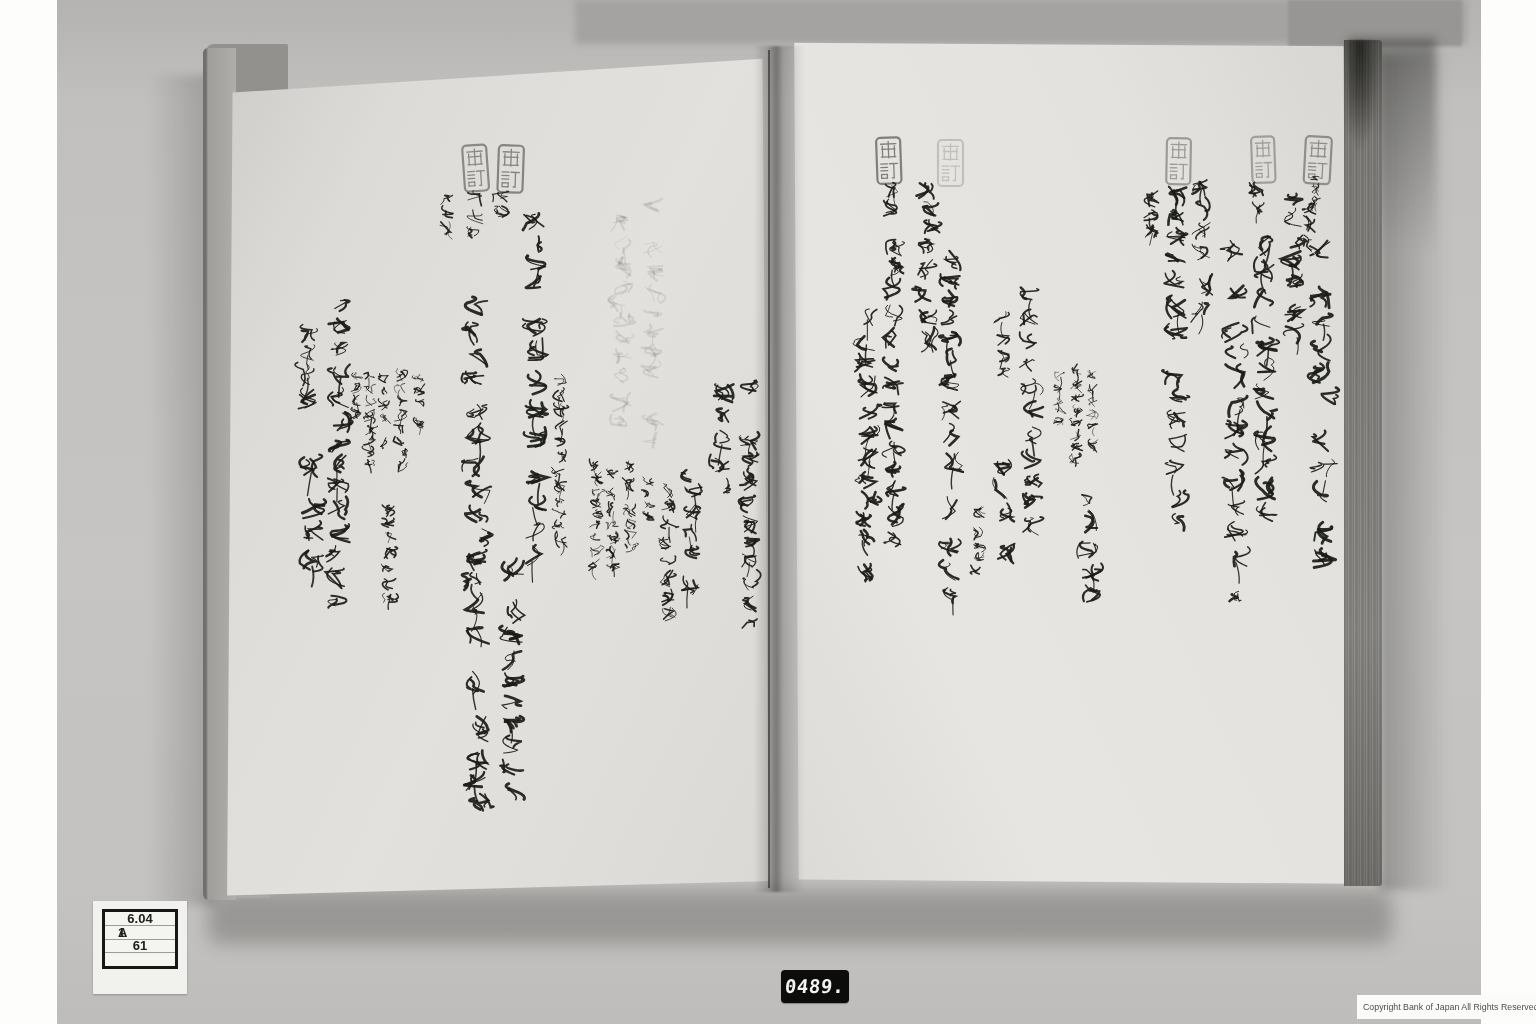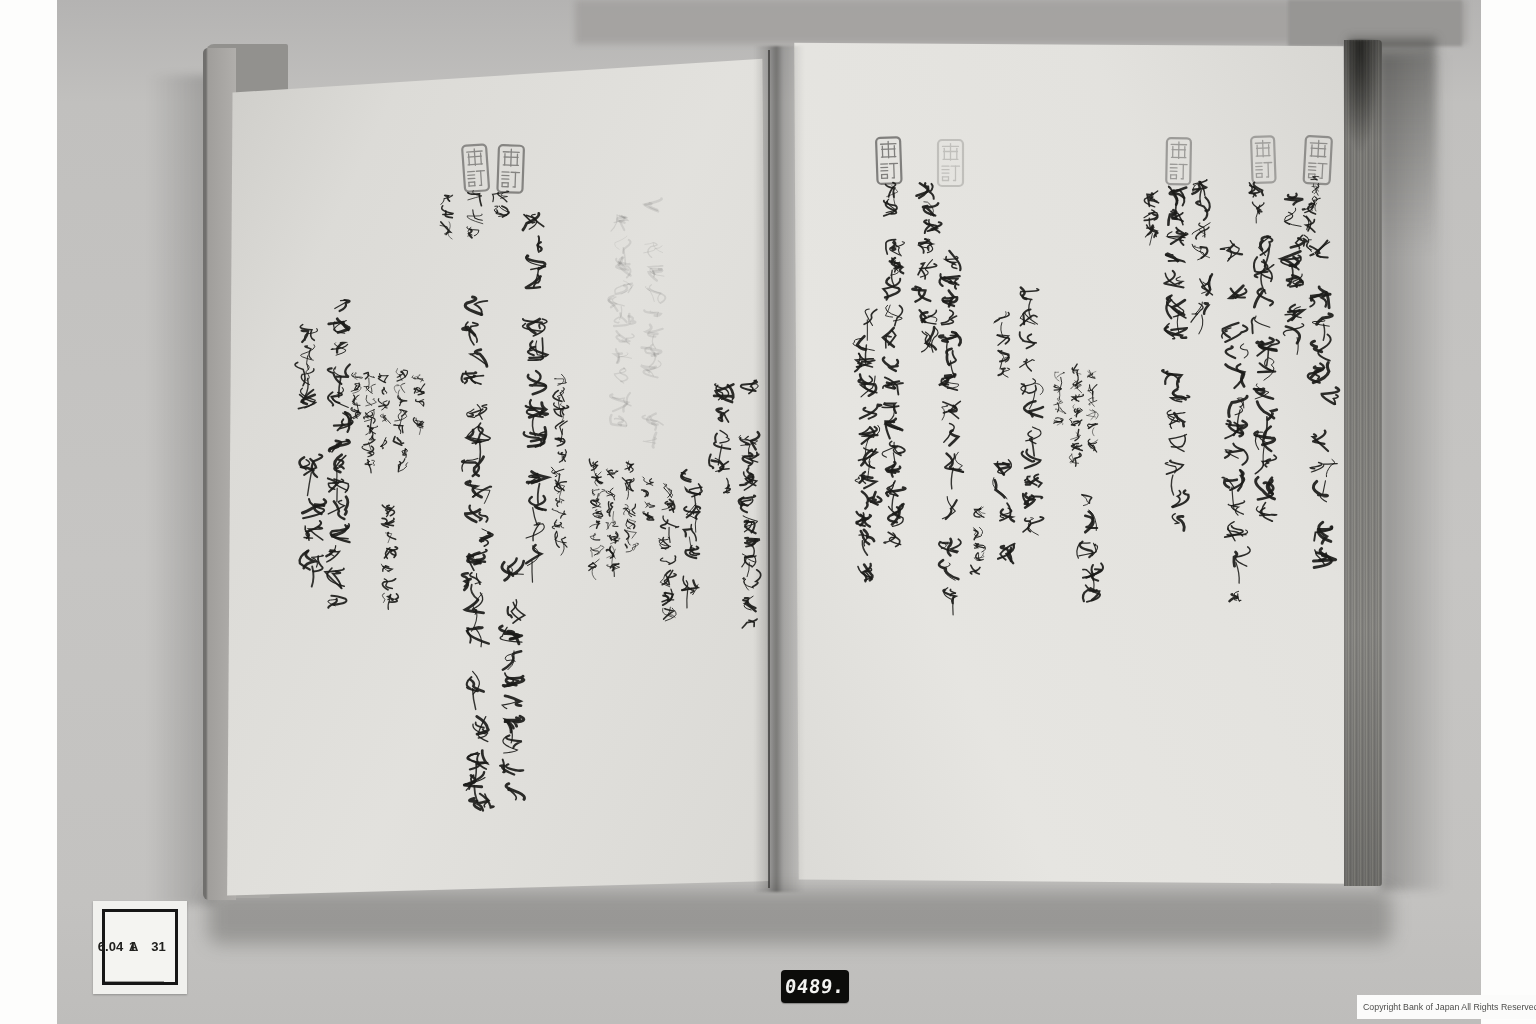--- a/index.html
+++ b/index.html
@@ -36,22 +36,22 @@
   .gutter-line{left:768px;top:50px;width:2px;height:838px;background:rgba(25,25,23,.55);filter:blur(.6px);}
   .fore-edge{left:1344px;top:40px;width:38px;height:846px;border-radius:0 4px 3px 0;
     background:
       linear-gradient(180deg,rgba(14,14,12,.45) 0%,rgba(14,14,12,.12) 12%,rgba(14,14,12,.04) 70%,rgba(14,14,12,.22) 100%),
       repeating-linear-gradient(90deg,#8f8e8b 0px,#6b6a67 1px,#a3a29f 2px,#787774 3px,#96958f 4.5px,#7f7e7b 6px);}
   .fore-edge-top{left:1348px;top:40px;width:30px;height:112px;filter:blur(1px);
     background:radial-gradient(ellipse at 40% 8%,rgba(8,8,6,.6),rgba(8,8,6,0) 72%);}
   #ink{left:0;top:0;width:1536px;height:1024px;pointer-events:none;}
   .class-label{left:93px;top:901px;width:94px;height:93px;background:#f1f1ee;
     box-shadow:0 1px 2px rgba(0,0,0,.25);}
-  .class-box{left:9px;top:8px;width:76px;height:76px;border:3px solid #161616;background:#f4f4f1;
-    display:flex;flex-direction:row;}
+  .class-box{left:9px;top:8px;width:76px;height:60px;border:3px solid #161616;background:#f4f4f1;
+    display:flex;flex-direction:column;}
   .crow{position:static!important;flex:1;border-bottom:1px solid #9b9b98;display:flex;
     align-items:center;justify-content:center;font:700 13px "Liberation Sans",sans-serif;
     color:#20201e;filter:blur(.2px);}
   .crow:last-child{border-bottom:none;}
   .crow2{justify-content:space-between;padding:0 13px;}
   .counter{left:781px;top:970px;width:68px;height:33px;background:#0c0c0a;border-radius:4px;
     display:flex;align-items:center;justify-content:center;box-shadow:0 1px 1px rgba(0,0,0,.3);}
   .counter-text{position:static!important;font-family:"DejaVu Sans Mono",monospace;font-weight:700;
     font-size:19px;line-height:1;color:#f3f3f1;transform:skewX(-6deg);letter-spacing:.5px;}
   .copyright{left:1357px;top:995px;width:179px;height:24px;background:#fbfbfa;
@@ -1548,21 +1548,21 @@
   <div class="class-label">
     <div class="class-box">
       <div class="crow">
         <span>6.04</span>
       </div>
       <div class="crow crow2">
         <span>A</span>
         <span>1</span>
       </div>
       <div class="crow">
-        <span>31</span>
+        <span>61</span>
       </div>
       <div class="crow">
         <span></span>
       </div>
     </div>
   </div>
 
   <div class="counter">
     <span class="counter-text">0489.</span>
   </div>

